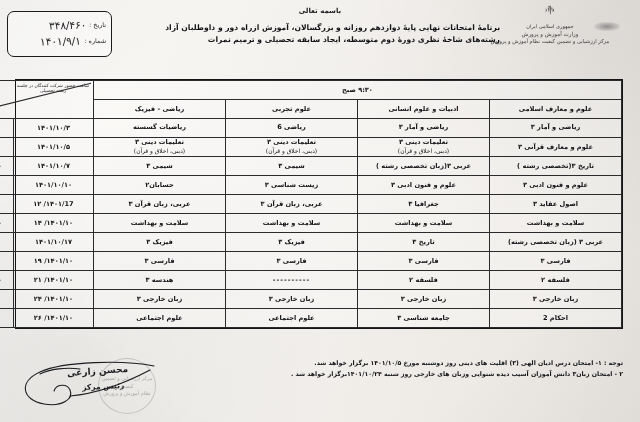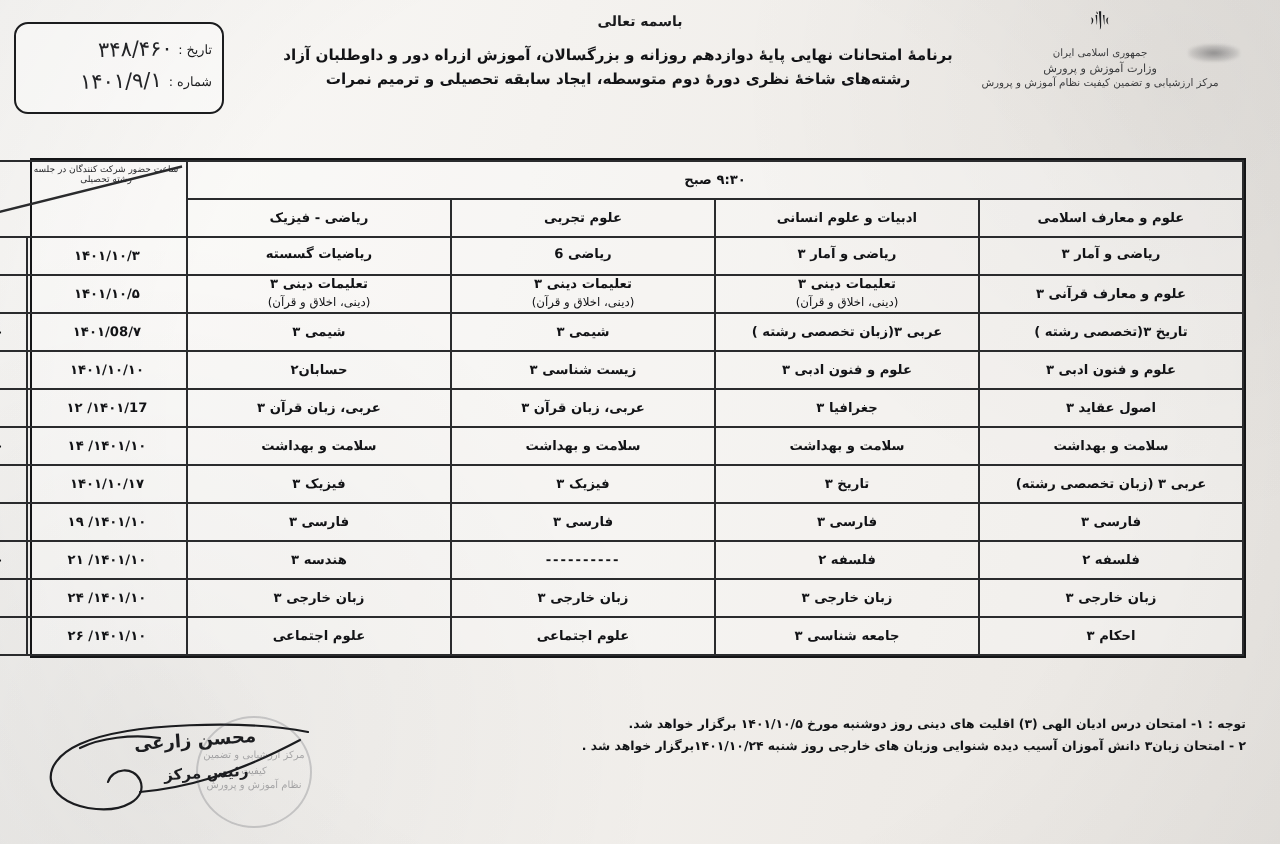--- a/index.html
+++ b/index.html
@@ -45,21 +45,21 @@
     filter:blur(.5px);
   }
 
   .basmala{
     position:absolute;top:7px;left:0;right:0;text-align:center;
     font-size:7px;font-weight:bold;color:#1a1b1d;
   }
 
   .titles{
     position:absolute;top:22px;left:118px;right:140px;
-    text-align:center;line-height:1.62;
+    line-height:1.62;
   }
   .t-line{font-size:7.6px;color:#121316;white-space:nowrap;font-weight:bold;}
   .t-line.small{font-size:7px;}
 
   
   .docbox{
     position:absolute;top:11px;right:528px;
     width:103px;height:44px;
     border:1.1px solid #1b1c1e;border-radius:7px;
     background:rgba(255,255,255,.35);
@@ -247,21 +247,21 @@
             <td class="cell2 tall"><span>تعلیمات دینی ۳</span><br><span class="sub">(دینی، اخلاق و قرآن)</span></td>
             <td class="cell2 tall"><span>تعلیمات دینی ۳</span><br><span class="sub">(دینی، اخلاق و قرآن)</span></td>
             <td class="num">۱۴۰۱/۱۰/۵</td>
             <td>دوشنبه</td>
           </tr>
           <tr>
             <td class="cell2"><span>تاریخ ۳(تخصصی رشته )</span></td>
             <td class="cell2"><span>عربی ۳(زبان تخصصی رشته )</span></td>
             <td class="cell2"><span>شیمی ۳</span></td>
             <td class="cell2"><span>شیمی ۳</span></td>
-            <td class="num">۱۴۰۱/08/۷</td>
+            <td class="num">۱۴۰۱/۱۰/۷</td>
             <td>چهارشنبه</td>
           </tr>
           <tr>
             <td class="cell2"><span>علوم و فنون ادبی ۳</span></td>
             <td class="cell2"><span>علوم و فنون ادبی ۳</span></td>
             <td class="cell2"><span>زیست شناسی ۳</span></td>
             <td class="cell2"><span>حسابان۲</span></td>
             <td class="num">۱۴۰۱/۱۰/۱۰</td>
             <td>شنبه</td>
           </tr>
@@ -307,21 +307,21 @@
           </tr>
           <tr>
             <td class="cell2"><span>زبان خارجی ۳</span></td>
             <td class="cell2"><span>زبان خارجی ۳</span></td>
             <td class="cell2"><span>زبان خارجی ۳</span></td>
             <td class="cell2"><span>زبان خارجی ۳</span></td>
             <td class="num">۱۴۰۱/۱۰/ ۲۴</td>
             <td>شنبه</td>
           </tr>
           <tr>
-            <td class="cell2"><span>احکام ۳</span></td>
+            <td class="cell2"><span>احکام 2</span></td>
             <td class="cell2"><span>جامعه شناسی ۳</span></td>
             <td class="cell2"><span>علوم اجتماعی</span></td>
             <td class="cell2"><span>علوم اجتماعی</span></td>
             <td class="num">۱۴۰۱/۱۰/ ۲۶</td>
             <td>دوشنبه</td>
           </tr>
         </tbody>
     </table>
   </div>
 

